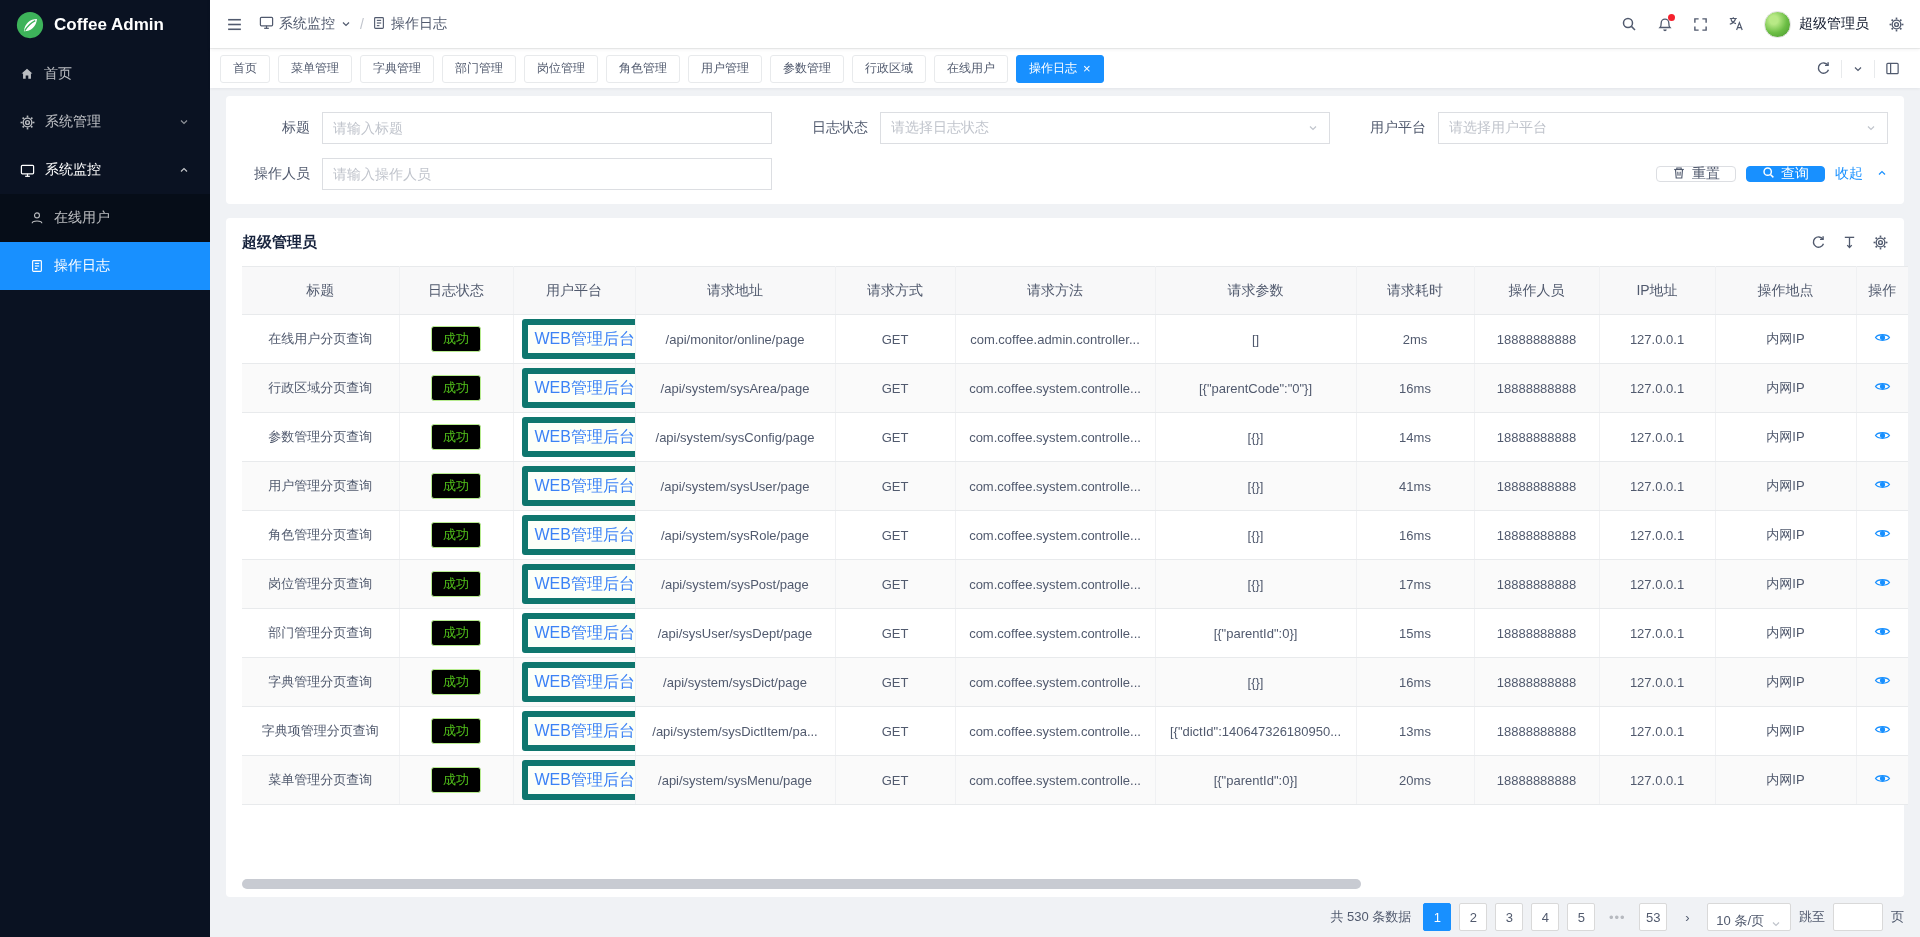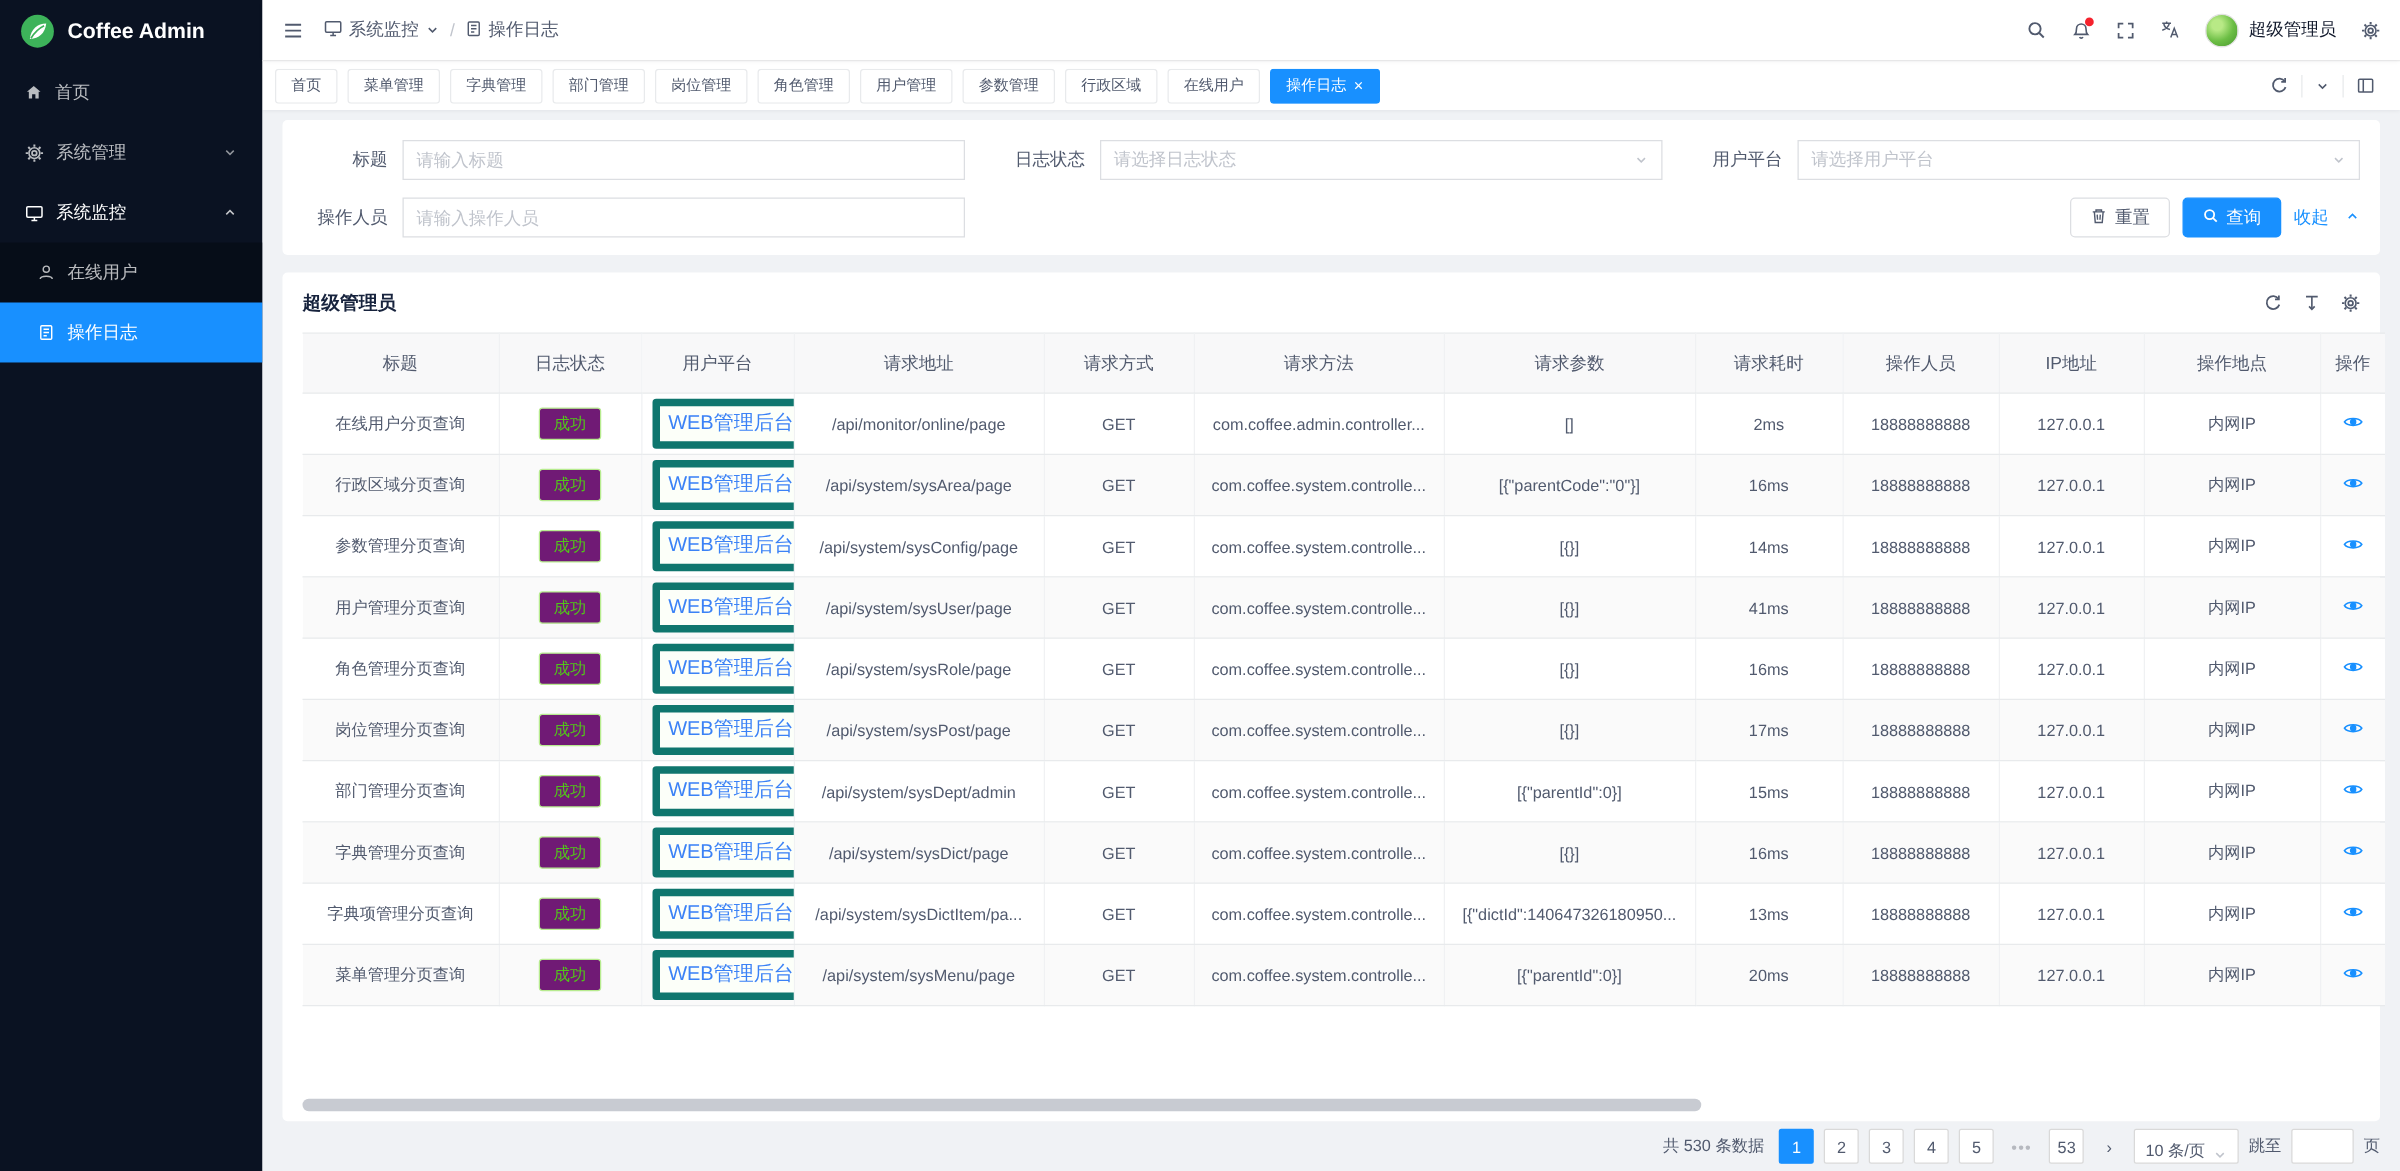--- a/index.html
+++ b/index.html
@@ -53,39 +53,39 @@
   .filter-card { background:#fff; border-radius:4px; padding:16px 16px 14px; }
   .filter-grid { display:grid; grid-template-columns:1fr 1fr 1fr; column-gap:28px; row-gap:14px; }
   .field { display:flex; align-items:center; min-width:0; }
   .field-label { width:80px; flex-shrink:0; text-align:right; padding-right:12px; color:#515a6e; font-size:14px; white-space:nowrap; }
   .control { flex:1; height:32px; border:1px solid #dcdee2; border-radius:0; background:#fff; font-size:14px; color:#515a6e; padding:14px 10px; outline:none; min-width:0; }
   input.control::placeholder { color:#c0c4cc; }
   .select { display:flex; align-items:center; justify-content:space-between; cursor:pointer; }
   .select .sel-placeholder { color:#c0c4cc; }
   .select .icon { color:#c0c4cc; display:flex; }
   .actions { grid-column:3; display:flex; align-items:center; justify-content:flex-end; gap:10px; }
-  .btn { height:32px; padding:0 15px; border-radius:4px; font-size:14px; display:inline-flex; align-items:center; gap:6px; cursor:pointer; white-space:nowrap; }
+  .btn { height:16px; padding:0 15px; border-radius:4px; font-size:14px; display:inline-flex; align-items:center; gap:6px; cursor:pointer; white-space:nowrap; }
   .btn-default { background:#fff; border:1px solid #dcdee2; color:#515a6e; }
   .btn-primary { background:#1890ff; border:1px solid #1890ff; color:#fff; }
   .link-collapse { color:#1890ff; display:inline-flex; align-items:center; gap:13px; font-size:14px; cursor:pointer; }
 
   
   .table-card { margin-top:14px; background:#fff; border-radius:4px; flex:1; min-height:0; display:flex; flex-direction:column; padding:0 16px; }
   .card-header { height:48px; flex-shrink:0; display:flex; align-items:center; justify-content:space-between; }
   .card-title { font-size:15px; font-weight:600; color:#17233d; }
   .card-tools { display:flex; align-items:center; gap:16px; color:#515a6e; }
 
   table { width:100%; border-collapse:collapse; table-layout:fixed; }
   th, td { border-bottom:1px solid #e8eaec; border-right:1px solid #f0f1f3; text-align:center; white-space:nowrap; overflow:hidden; text-overflow:ellipsis; padding:0 8px; }
   th:last-child, td:last-child { border-right:none; }
   thead th { background:#f8f8f9; height:48px; font-size:14px; font-weight:400; color:#515a6e; border-top:1px solid #e8eaec; }
   tbody td { height:49px; font-size:13px; color:#515a6e; background:#fff; }
   tbody tr:nth-child(even) td { background:#fafafa; }
   .badge { display:inline-block; border-radius:3px; line-height:1.5; }
-  .badge-success { color:#52c41a; background:#701a75; border:1px solid #b7eb8f; padding:2px 11px; font-size:13px; }
+  .badge-success { color:#52c41a; background:#000000; border:1px solid #b7eb8f; padding:2px 11px; font-size:13px; }
   .badge-platform { color:#3b82f6; background:#fcfff9; border:6px solid #0f766e; padding:2px 7px; font-size:16px; }
   th.op, td.op { border-left:1px solid #e8eaec; box-shadow:-6px 0 8px -6px rgba(0,0,0,.15);font-family:Liberation Mono, monospace; }
   .eye { color:#1890ff; cursor:pointer; display:inline-flex; }
 
   .hscroll { margin-top:auto; height:10px; margin-bottom:8px; flex-shrink:0; }
   .hscroll-thumb { width:68%; height:10px; border-radius:5px; background:#c8cbd2; cursor:pointer; }
 
   
   .pagination { height:40px; flex-shrink:0; display:flex; align-items:center; justify-content:flex-end; gap:8px; font-size:13px; color:#515a6e; }
   .page-total { margin-right:4px; }
@@ -570,21 +570,21 @@
                     <svg width="17" height="17" viewBox="0 0 16 16" fill="none" stroke="currentColor" stroke-width="1.3">
                       <path d="M1.5 8 C3.5 4.6 12.5 4.6 14.5 8 C12.5 11.4 3.5 11.4 1.5 8 Z"></path>
                       <circle cx="8" cy="8" r="1.8" fill="currentColor"></circle>
                     </svg>
                   </span></td>
               </tr>
               <tr>
                 <td>部门管理分页查询</td>
                 <td><span class="badge badge-success">成功</span></td>
                 <td><span class="badge badge-platform">WEB管理后台</span></td>
-                <td>/api/system/sysDept/admin</td>
+                <td>/api/sysUser/sysDept/page</td>
                 <td>GET</td>
                 <td>com.coffee.system.controlle...</td>
                 <td>[{"parentId":0}]</td>
                 <td>15ms</td>
                 <td>18888888888</td>
                 <td>127.0.0.1</td>
                 <td>内网IP</td>
                 <td class="op"><span class="eye">
                     <svg width="17" height="17" viewBox="0 0 16 16" fill="none" stroke="currentColor" stroke-width="1.3">
                       <path d="M1.5 8 C3.5 4.6 12.5 4.6 14.5 8 C12.5 11.4 3.5 11.4 1.5 8 Z"></path>

